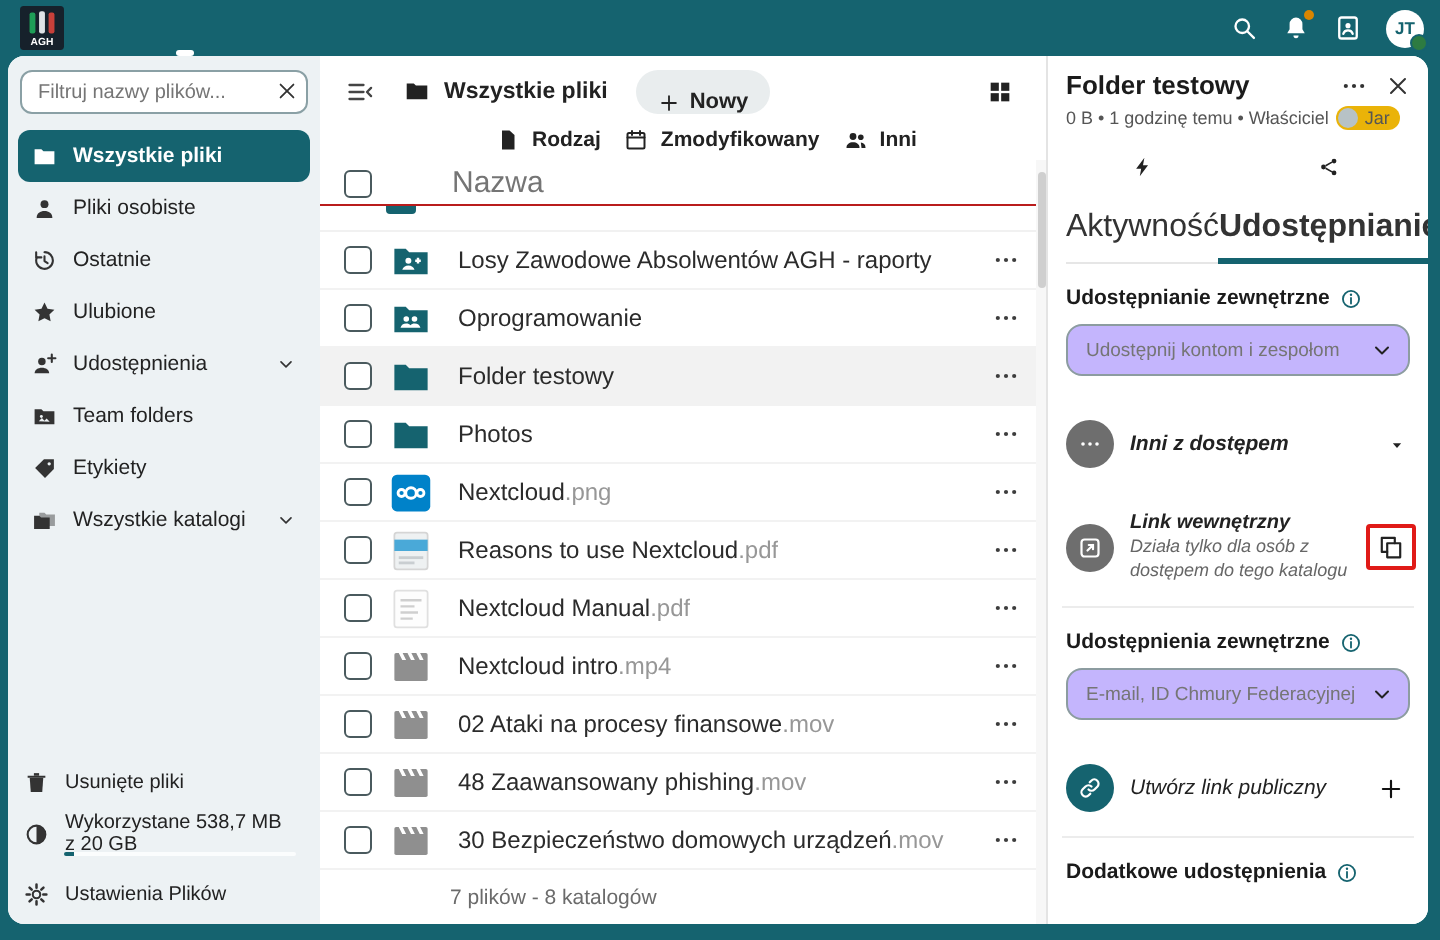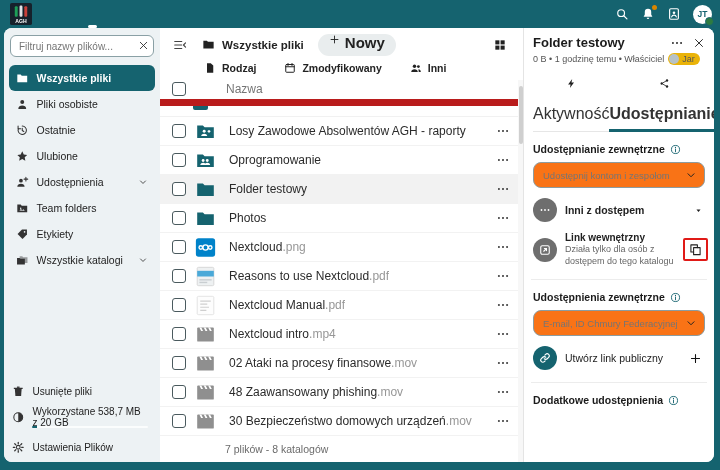--- a/index.html
+++ b/index.html
@@ -38,28 +38,28 @@
   .sidebar-bottom{position:absolute;left:1px;right:5px;bottom:2px;}
   .quota-bar{height:2px;background:#fbfdfd;border-radius:2px;margin:-4px 7px 6px 27px;overflow:hidden;}
   .quota-fill{height:100%;width:4%;background:#15636f;}
   .nav-item.small{font-size:10px;}
   
   .main{flex:1;display:flex;flex-direction:column;background:#fff;position:relative;min-width:0;}
   .main-header{height:26px;margin-top:5px;display:flex;align-items:center;padding:0 10px 0 12px;gap:14px;}
   .nav-toggle{width:16px;height:14px;color:#444;cursor:pointer;}
   .breadcrumb{display:flex;align-items:center;gap:7px;font-size:11.5px;font-weight:bold;color:#222;cursor:pointer;}
   .breadcrumb .icon{width:13px;height:13px;color:#222;}
-  .new-btn{display:flex;align-items:flex-start;gap:5px;background:#e9edee;border:none;border-radius:13px;height:22px;
-    padding:0 11px;font-size:15px;font-weight:bold;color:#222;font-family:inherit;cursor:pointer;}
+  .new-btn{display:flex;align-items:flex-end;gap:5px;background:#e9edee;border:none;border-radius:13px;height:22px;
+    padding:0 11px;font-size:11px;font-weight:bold;color:#222;font-family:inherit;cursor:pointer;}
   .new-btn .icon{width:11px;height:11px;color:#222;}
   .grid-btn{margin-left:auto;width:14px;height:14px;color:#222;cursor:pointer;margin-right:6px;}
-  .filters-row{height:24px;display:flex;align-items:center;gap:28px;padding-left:44px;}
+  .filters-row{height:24px;display:flex;align-items:center;gap:12px;padding-left:44px;margin-left:44px;}
   .chip{display:flex;align-items:center;gap:6px;font-size:10.5px;font-weight:bold;color:#222;cursor:pointer;}
   .chip .icon{width:12px;height:12px;color:#222;}
-  .list-header{height:22px;display:flex;align-items:center;padding-left:12px;border-bottom:7px solid #b91c1c;color:#757575;font-size:12px;}
+  .list-header{height:22px;display:flex;align-items:center;padding-left:12px;border-bottom:1px solid #b91c1c;color:#757575;font-size:15px;}
   .checkbox{width:12px;height:12px;border:1.5px solid #4a5a5e;border-radius:3px;background:#fff;flex:0 0 auto;cursor:pointer;}
   .list-header .col-name{margin-left:40px;}
   .partial-row{height:12px;border-bottom:1px solid #f1f1f1;position:relative;}
   .partial-row .sliver{position:absolute;left:33px;top:0;width:15px;height:4px;background:#15636f;border-radius:0 0 2px 2px;}
   .file-row{height:28px;display:flex;align-items:center;padding-left:12px;border-bottom:1px solid #f2f2f2;cursor:pointer;}
   .file-row.selected{background:#f2f2f2;}
   .file-icon{width:21px;height:21px;margin-left:9px;flex:0 0 auto;color:#15636f;}
   .file-icon.gray{color:#8f8f8f;}
   .file-name{margin-left:13px;font-size:12px;color:#2b2b2b;white-space:nowrap;overflow:hidden;}
   .file-ext{color:#979797;}
@@ -75,24 +75,24 @@
   .panel-close{width:12px;height:12px;color:#333;cursor:pointer;}
   .panel-meta{margin-top:3px;font-size:9px;color:#555;display:flex;align-items:center;gap:4px;white-space:nowrap;}
   .owner-chip{display:inline-flex;align-items:center;gap:3px;background:#eab308;border-radius:8px;padding:1px 5px 1px 1px;color:#555;}
   .owner-ava{width:10px;height:10px;border-radius:50%;background:#b7c2c6;display:inline-block;}
   .tabs{display:flex;margin-top:9px;border-bottom:1px solid #e6e6e6;}
   .tab{flex:1;display:flex;flex-direction:column;align-items:center;gap:16px;padding:4px 0 6px 0;font-size:16px;color:#333;cursor:pointer;border-bottom:3px solid transparent;margin-bottom:-1px;}
   .tab .icon{width:11px;height:11px;color:#222;}
   .tab.active{font-weight:bold;border-bottom-color:#15636f;}
   .sec-heading{display:flex;align-items:center;gap:5px;font-size:10.5px;font-weight:bold;color:#1b1b1b;margin:11px 0 7px 0;}
   .info-ic{width:11px;height:11px;color:#15636f;}
-  .select{height:24px;border:1.5px solid #8c9ca0;border-radius:8px;display:flex;align-items:center;padding:0 7px;cursor:text;background:#f97316;}
+  .select{height:24px;border:1.5px solid #8c9ca0;border-radius:8px;display:flex;align-items:center;padding:0 7px;cursor:text;background:#c4b5fd;}
   .select input{border:none;outline:none;flex:1;font-size:9.5px;color:#444;font-family:inherit;background:transparent;min-width:0;}
   .select .chev{width:12px;height:12px;color:#222;flex:0 0 auto;}
-  .p-row{display:flex;align-items:center;margin-top:10px;gap:8px;}
+  .p-row{display:flex;align-items:center;margin-top:22px;gap:8px;font-style:italic;}
   .circ{width:24px;height:24px;border-radius:50%;background:#6e6e6e;color:#fff;display:flex;align-items:center;justify-content:center;flex:0 0 auto;}
   .circ .icon{width:12px;height:12px;}
   .circ.teal{background:#15636f;}
   .p-row-label{font-size:10.5px;font-weight:bold;color:#222;flex:1;}
   .caret{width:9px;height:9px;color:#222;margin-right:2px;}
   .link-text{flex:1;min-width:0;}
   .link-title{font-size:10px;font-weight:bold;color:#222;}
   .link-desc{font-size:9px;color:#666;line-height:1.3;margin-top:1px;}
   .copy-annot{border:2px solid #e01a17;border-radius:2px;padding:3px 4px;display:flex;align-items:center;justify-content:center;flex:0 0 auto;margin-right:-3px;}
   .copy-btn{width:13px;height:13px;color:#222;cursor:pointer;}

